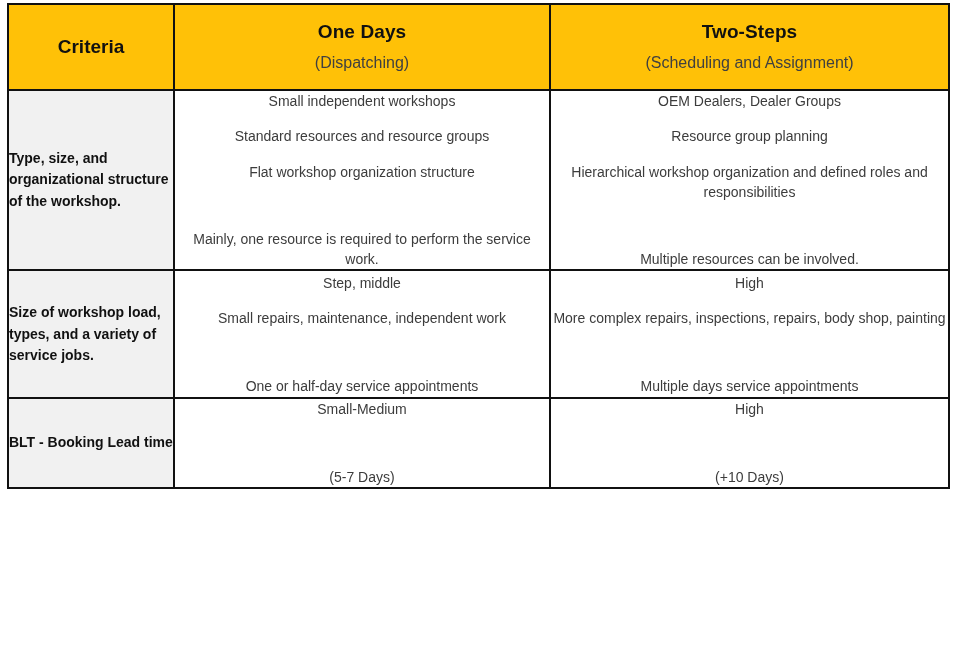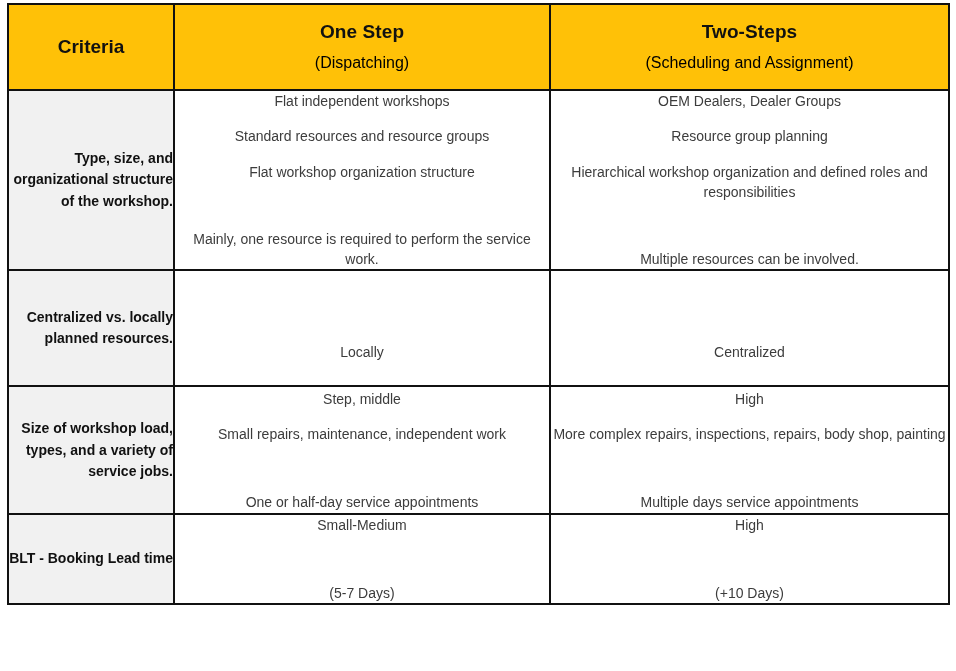--- a/index.html
+++ b/index.html
@@ -52,32 +52,32 @@
     font-size: 19px;
     font-weight: bold;
     letter-spacing: 0.1px;
     line-height: 1.25;
   }
   .hdr-sub {
     font-size: 16px;
     font-weight: normal;
     line-height: 1.3;
     margin-top: 10px;
-    color: #000000;
+    color: #404040;
   }
   .hdr-title-only {
     font-size: 19px;
     font-weight: bold;
     line-height: 1.25;
   }
 
   
   td.criteria {
     background: #F1F1F1;
-    text-align: right;
+    text-align: left;
     font-size: 14px;
     font-weight: bold;
     color: #111111;
     line-height: 1.55;
     padding: 8px 14px;
   }
 
   
   td.body-cell {
     background: #ffffff;
@@ -111,52 +111,43 @@
       <col class="c-criteria">
       <col class="c-one">
       <col class="c-two">
     </colgroup>
     <thead>
       <tr>
         <th>
           <div class="hdr-title-only">Criteria</div>
         </th>
         <th>
-          <div class="hdr-title">One Step</div>
+          <div class="hdr-title">One Days</div>
           <div class="hdr-sub">(Dispatching)</div>
         </th>
         <th>
           <div class="hdr-title">Two-Steps</div>
           <div class="hdr-sub">(Scheduling and Assignment)</div>
         </th>
       </tr>
     </thead>
     <tbody id="table-body">
         <tr class="row-0">
           <td class="criteria">Type, size, and organizational structure of the workshop.</td>
           <td class="body-cell">
-            <div class="line">Flat independent workshops</div>
+            <div class="line">Small independent workshops</div>
             <div class="line">Standard resources and resource groups</div>
             <div class="line">Flat workshop organization structure</div>
             <div class="line">Mainly, one resource is required to perform the service work.</div>
           </td>
           <td class="body-cell">
             <div class="line">OEM Dealers, Dealer Groups</div>
             <div class="line">Resource group planning</div>
             <div class="line">Hierarchical workshop organization and defined roles and responsibilities</div>
             <div class="line">Multiple resources can be involved.</div>
-          </td>
-        </tr>
-        <tr class="row-1">
-          <td class="criteria">Centralized vs. locally planned resources.</td>
-          <td class="body-cell">
-            <div class="line">Locally</div>
-          </td>
-          <td class="body-cell">
-            <div class="line">Centralized</div>
           </td>
         </tr>
         <tr class="row-2">
           <td class="criteria">Size of workshop load, types, and a variety of service jobs.</td>
           <td class="body-cell">
             <div class="line">Step, middle</div>
             <div class="line">Small repairs, maintenance, independent work</div>
             <div class="line">One or half-day service appointments</div>
           </td>
           <td class="body-cell">

